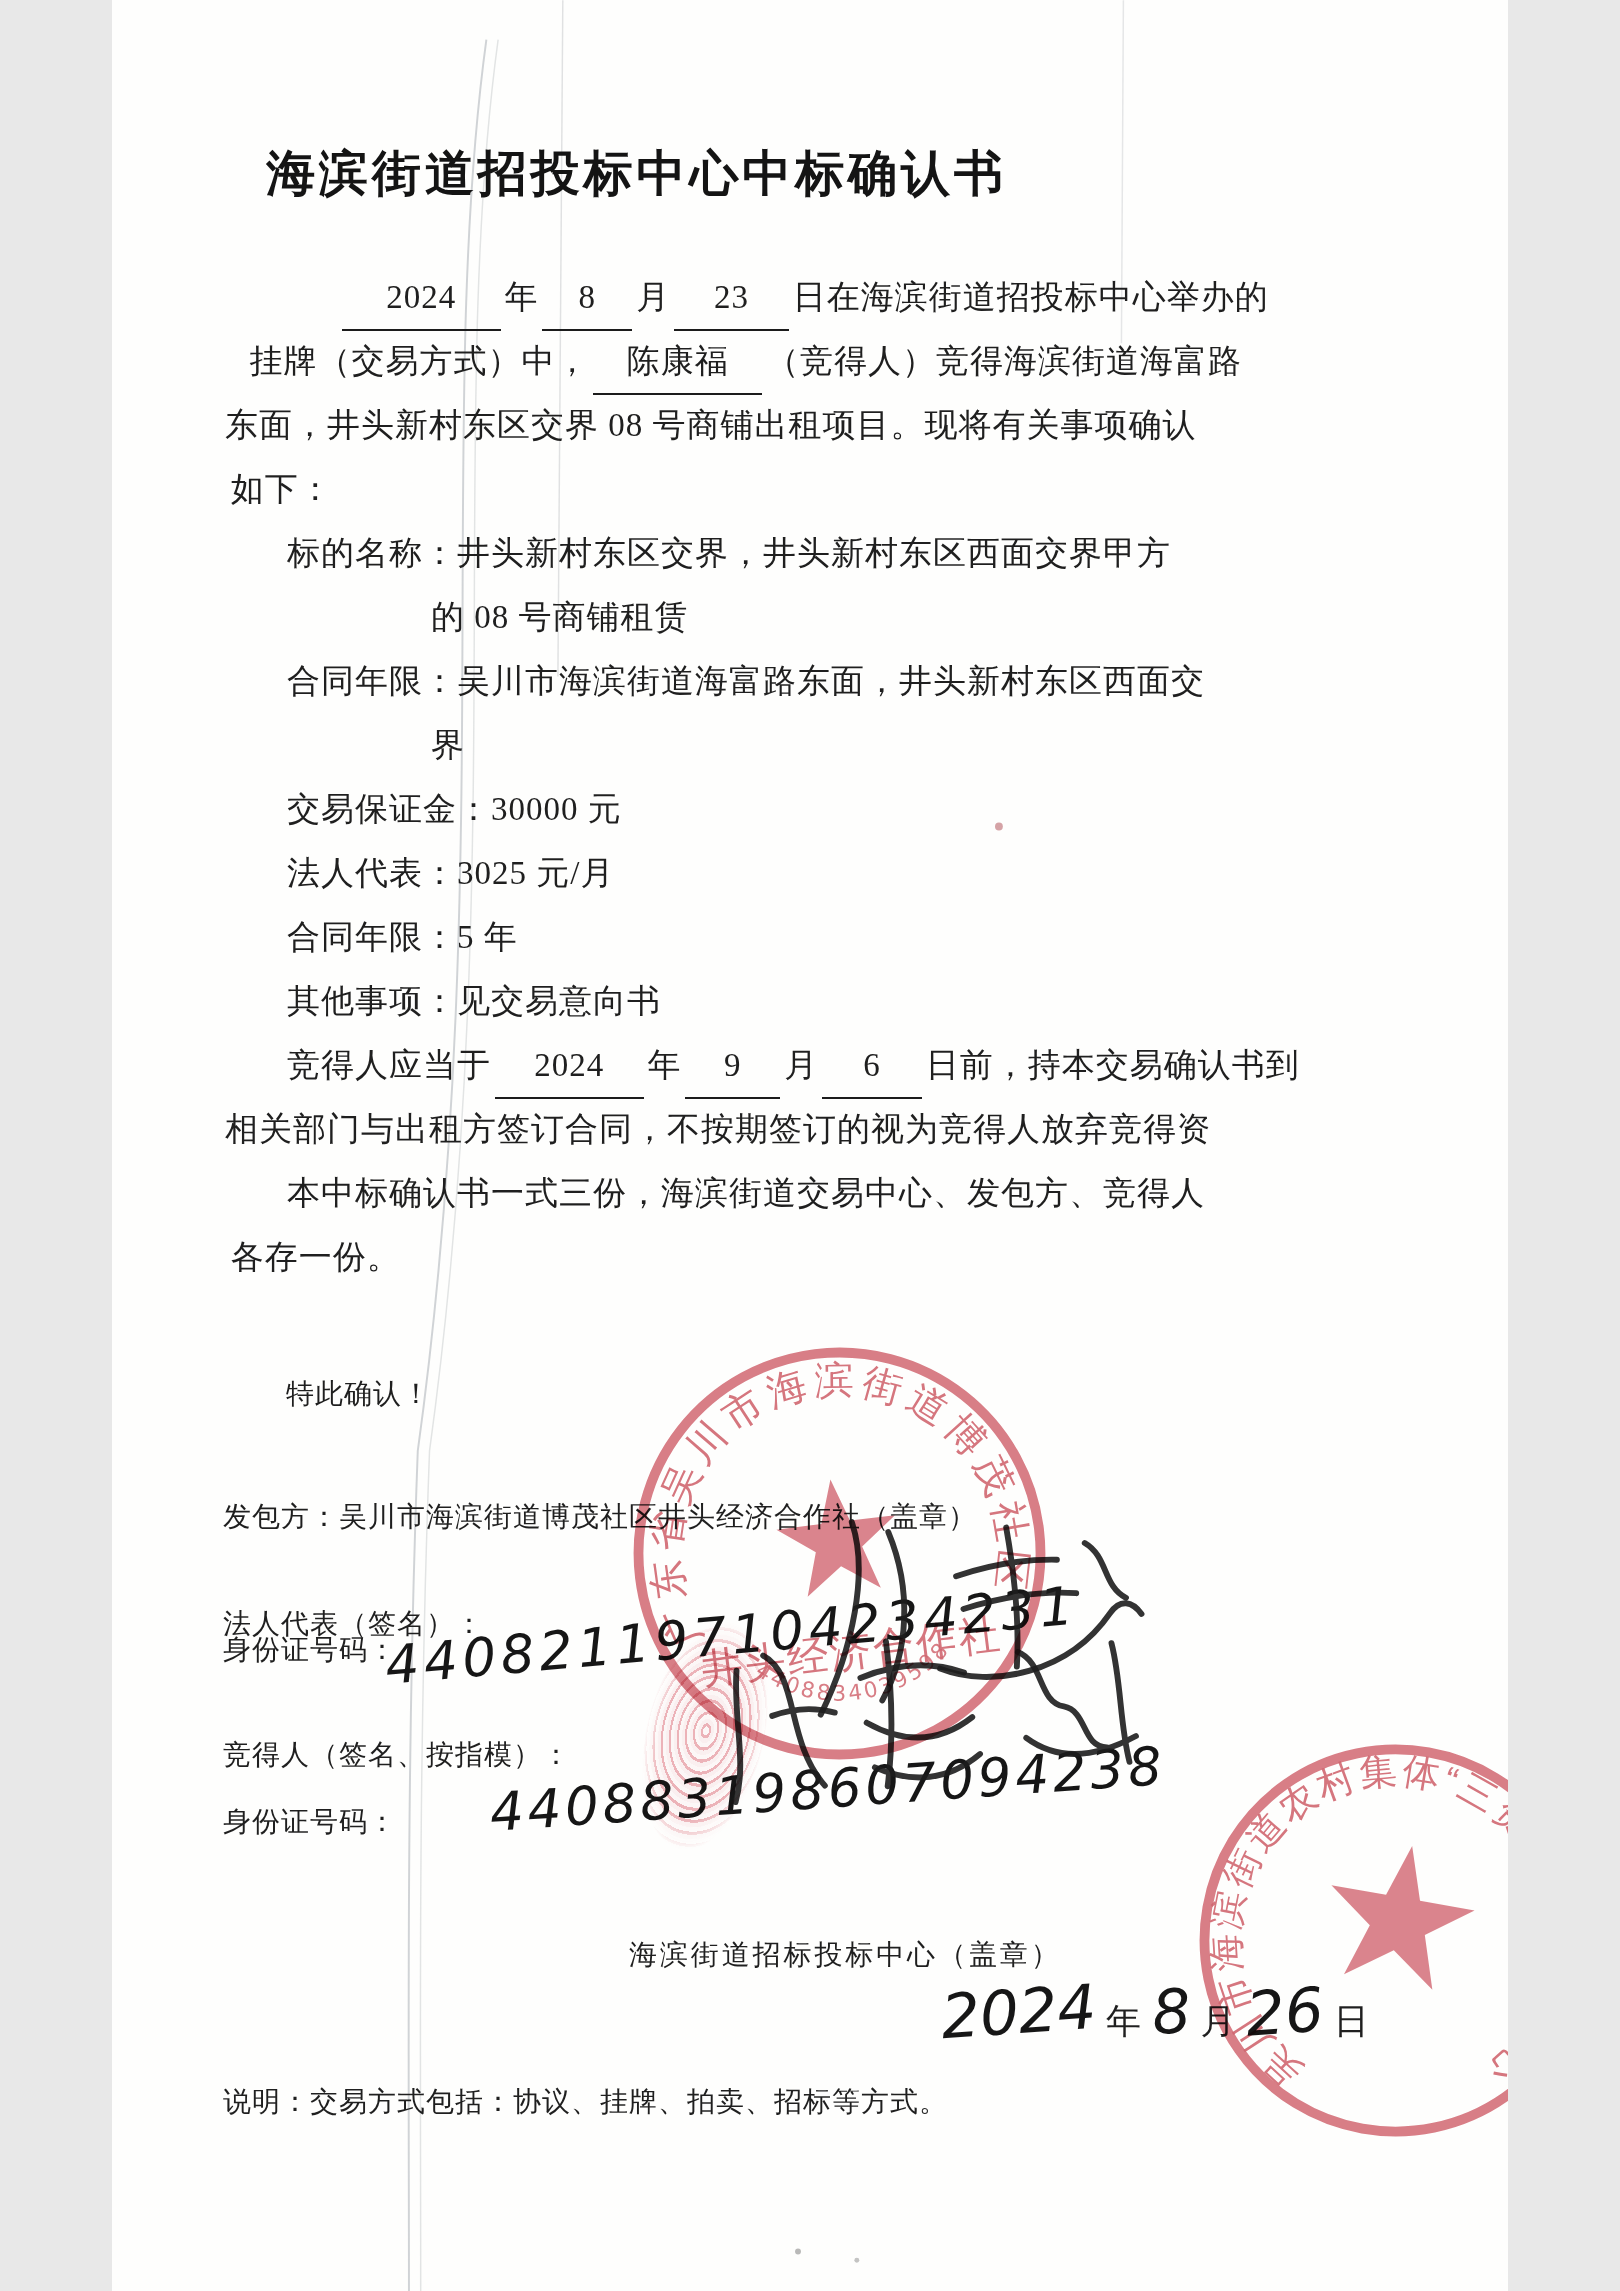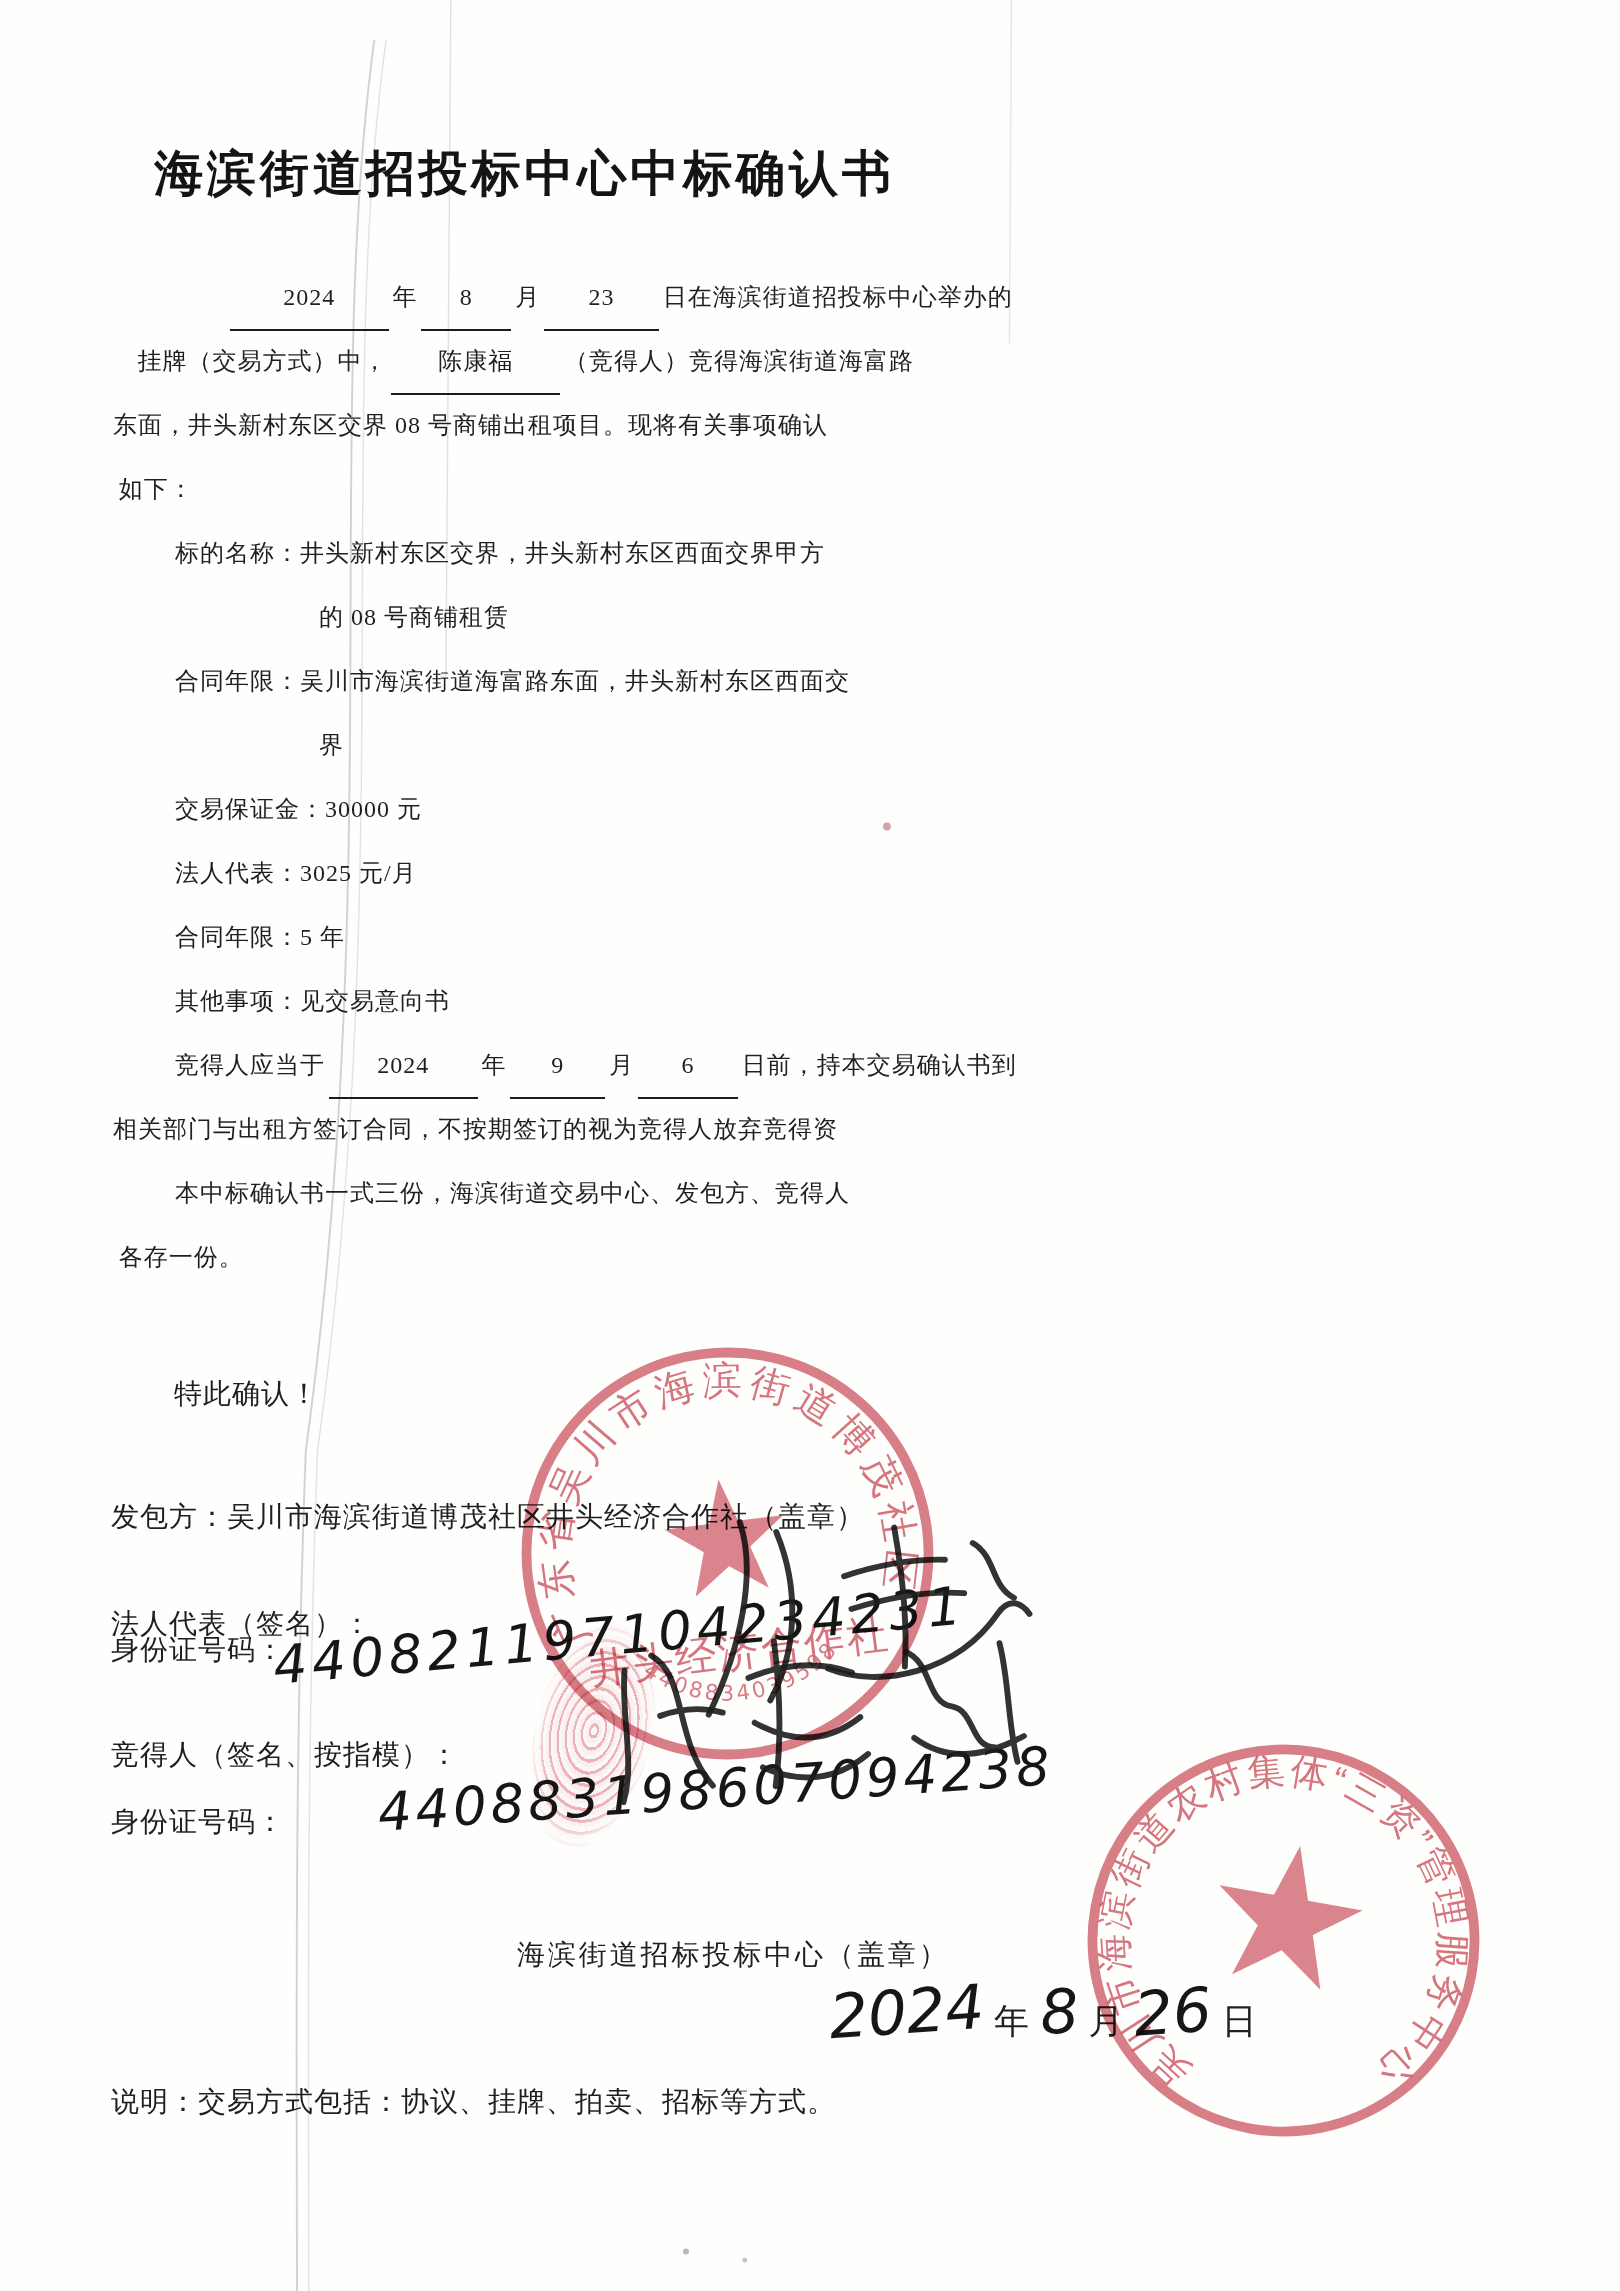--- a/index.html
+++ b/index.html
@@ -1,29 +1,29 @@
 <!DOCTYPE html>
 <html><head>
 <meta charset="utf-8">
 <style>
   html,body{margin:0;padding:0;background:#e8e8e8;}
   .page{
-    position:relative;width:1620px;height:2292px;margin:0 auto;
+    position:relative;width:1396px;height:2292px;margin:0 auto;
     background:#fefefd;overflow:hidden;
     font-family:"Liberation Serif","DejaVu Serif",serif;
     color:#1f1f1f;
   }
   .title{
     position:absolute;left:59px;top:129px;width:931px;height:88px;
     line-height:88px;text-align:center;margin:0;
     font-family:"Liberation Sans","DejaVu Sans",sans-serif;
     font-size:49px;font-weight:700;letter-spacing:3.9px;color:#141414;
   }
   .body-col{position:absolute;left:111px;top:265px;width:912px;}
-  .line{height:64px;line-height:64px;font-size:24px;white-space:nowrap;letter-spacing:1px;}
+  .line{height:64px;line-height:64px;font-size:33px;white-space:nowrap;letter-spacing:1px;}
   .ind117{padding-left:115px}.ind65{padding-left:64px}.ind27{padding-left:26.5px}
   .ind8{padding-left:7.8px}.ind2{padding-left:2px}.ind212{padding-left:208px}
   .blank{
     display:inline-block;text-align:center;border-bottom:2.9px solid #1c1c1c;
     margin:0 3.9px;padding:0 5.9px;
   }
   .w-year{min-width:147px}.w-month{min-width:78px}.w-day{min-width:103px}
   .w-name{min-width:157px}.w-year2{min-width:137px}.w-month2{min-width:83px}.w-day2{min-width:88px}
   .tline{position:absolute;height:64px;line-height:64px;font-size:28px;white-space:nowrap;letter-spacing:1px;}
   .hand{

